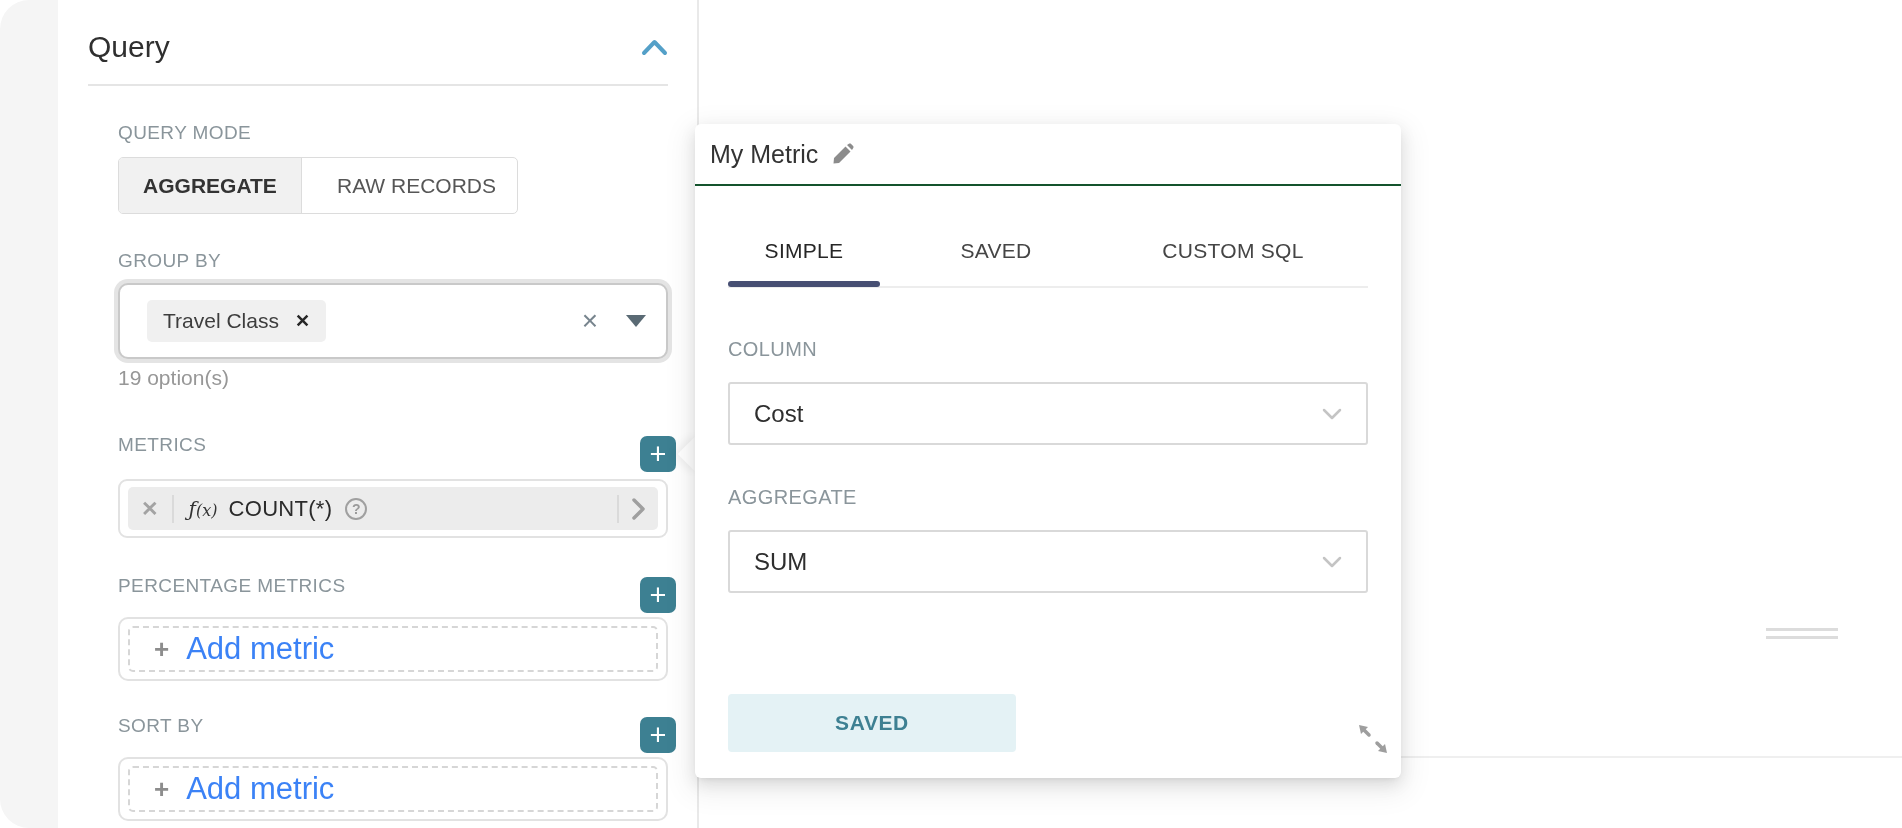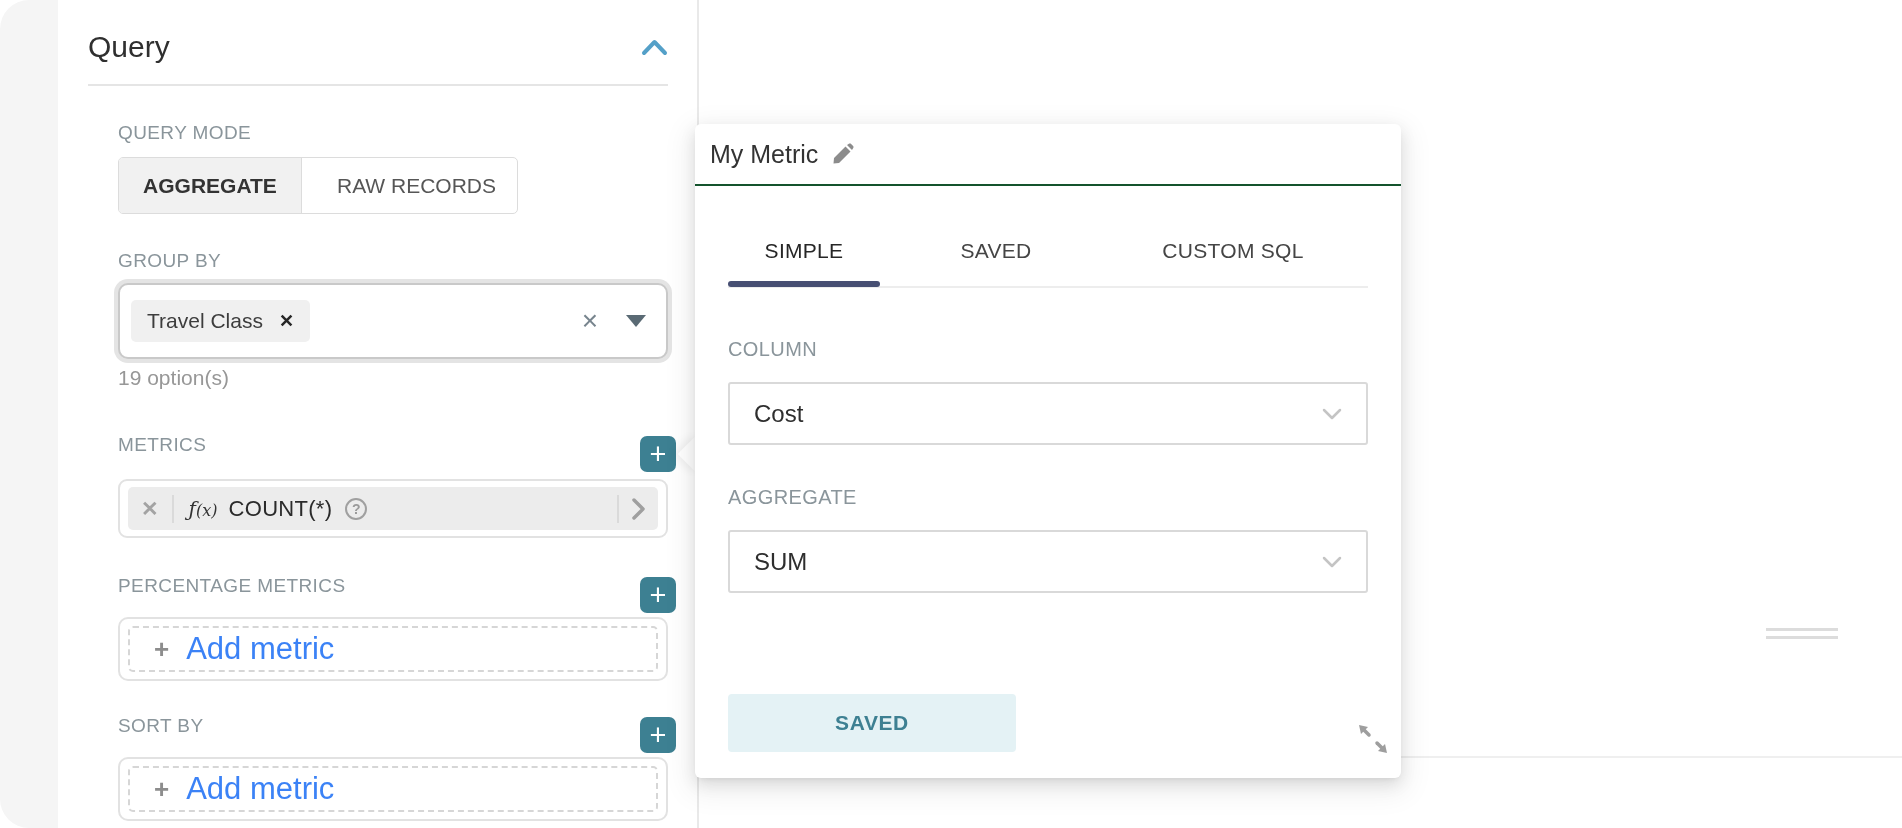--- a/index.html
+++ b/index.html
@@ -17,21 +17,21 @@
   .query-hr { left:88px; top:84px; width:580px; height:2px; background:#e5e5e5; }
 
   .ctl-label { font-size:19px; color:var(--label_gray,#8a959b); letter-spacing:.4px; }
 
   .mode-tabs { left:118px; top:157px; height:57px; display:inline-flex; border:1px solid #dcdcdc; border-radius:5px; background:#fff; overflow:hidden; }
   .mode-seg { display:flex; align-items:center; justify-content:center; font-size:21px; cursor:pointer; }
   .mode-seg.sel { width:183px; background:#f1f1f1; font-weight:bold; color:#333; border-right:1px solid #dcdcdc; }
   .mode-seg.unsel { width:215px; color:#565656;padding-left:14px; }
 
   .gb-select { left:118px; top:283px; width:550px; height:76px; background:#fff; border:2px solid #c9c9c9; box-shadow:0 0 0 4px #e4e4e4; border-radius:10px; display:flex; align-items:center; padding:0 20px 0 11px; }
-  .gb-tag { display:inline-flex; align-items:center; gap:16px; background:#f0f0f0; border-radius:5px; padding:9px 16px; font-size:21px; color:#3d3d3d; }
+  .gb-tag { display:inline-flex; align-items:center; gap:16px; background:#f0f0f0; border-radius:5px; padding:9px 16px; font-size:21px; color:#3d3d3d;margin-left:16px; }
   .gb-tag-x { font-size:18px; font-weight:bold; color:#262626; cursor:pointer; }
   .gb-clear { font-size:28px; color:#78858e; line-height:1; cursor:pointer; }
   .gb-caret { width:0; height:0; border-left:10px solid transparent; border-right:10px solid transparent; border-top:12px solid #5a6a74; margin-left:28px; cursor:pointer; }
   .gb-spacer { flex:1; }
   .options-hint { left:118px; top:366px; font-size:21px; color:#979797; }
 
   .plus-btn { width:36px; height:36px; border-radius:7px; background:var(--accent,#3d8092); color:#fff; font-size:29px; font-weight:300; display:flex; align-items:center; justify-content:center; line-height:1; cursor:pointer; }
 
   .metric-box { left:118px; top:479px; width:550px; height:59px; border:2px solid #e2e2e2; border-radius:9px; padding:6px 8px; background:#fff; }
   .metric-pill { height:100%; background:#ececec; border-radius:5px; display:flex; align-items:center; cursor:pointer; }

